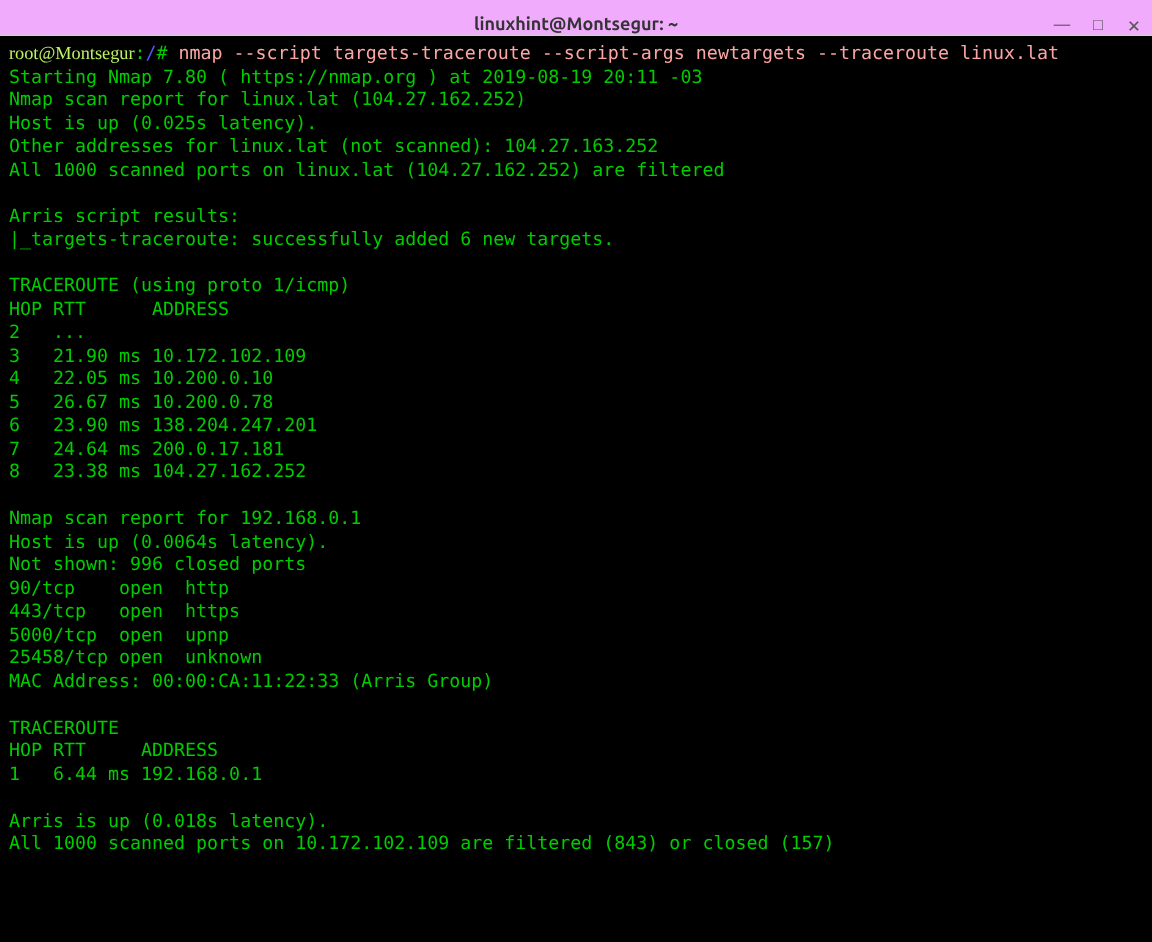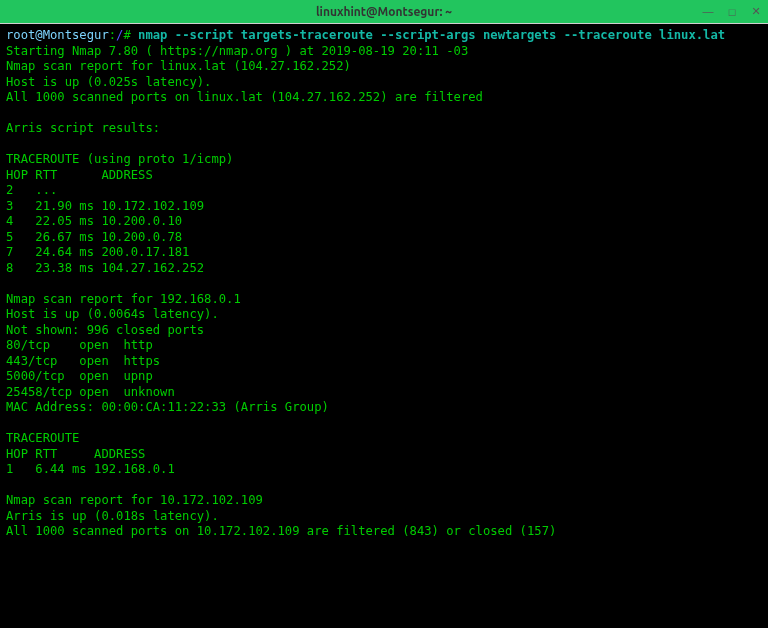--- a/index.html
+++ b/index.html
@@ -9,24 +9,24 @@
     }
     body {
       width: 768px;
       height: 628px;
       background: #f5f5f5;
       font-family: "DejaVu Sans Mono", "Liberation Mono", monospace;
       overflow: hidden;
     }
     .titlebar {
       height: 24px;
-      background: #22c55e;
+      background: #f0abfc;
       border-bottom: 1px solid #d0d0d0;
       display: flex;
-      align-items: center;
+      align-items: flex-end;
       justify-content: center;
       position: relative;
       font-family: -apple-system, "Segoe UI", "Ubuntu", sans-serif;
       font-size: 12px;
       color: #333;
     }
     .titlebar-title {
       font-weight: bold;
     }
     .titlebar-controls {
@@ -54,69 +54,71 @@
       overflow: hidden;
     }
     .line {
       color: #00cc00;
       font-size: 12.2px;
       line-height: 15.5px;
       white-space: pre;
       font-family: "DejaVu Sans Mono", "Liberation Mono", monospace;
     }
     .prompt-user {
-      color: #7dd3fc;
+      color: #bef264;
+      font-family: Liberation Serif, serif;
     }
     .prompt-path {
       color: #5555ff;
     }
     .cmd {
-      color: #14b8a6;
-      font-weight: bold;
+      color: #fca5a5;
     }
   </style>
 </head>
 <body>
 
 <div class="titlebar">
   <span class="titlebar-title">linuxhint@Montsegur: ~</span>
   <div class="titlebar-controls">
     <span class="titlebar-btn">—</span>
     <span class="titlebar-btn">□</span>
     <span class="titlebar-btn">✕</span>
   </div>
 </div>
 
 <div class="terminal">
   <div class="line"><span class="prompt-user">root@Montsegur</span><span>:</span><span class="prompt-path">/</span><span># </span><span class="cmd">nmap --script targets-traceroute --script-args newtargets --traceroute linux.lat</span></div>
   <div class="line">Starting Nmap 7.80 ( https://nmap.org ) at 2019-08-19 20:11 -03</div>
   <div class="line">Nmap scan report for linux.lat (104.27.162.252)</div>
   <div class="line">Host is up (0.025s latency).</div>
+  <div class="line">Other addresses for linux.lat (not scanned): 104.27.163.252</div>
   <div class="line">All 1000 scanned ports on linux.lat (104.27.162.252) are filtered</div>
   <div class="line"> </div>
   <div class="line">Arris script results:</div>
+  <div class="line">|_targets-traceroute: successfully added 6 new targets.</div>
   <div class="line"> </div>
   <div class="line">TRACEROUTE (using proto 1/icmp)</div>
   <div class="line">HOP RTT      ADDRESS</div>
   <div class="line">2   ...</div>
   <div class="line">3   21.90 ms 10.172.102.109</div>
   <div class="line">4   22.05 ms 10.200.0.10</div>
   <div class="line">5   26.67 ms 10.200.0.78</div>
+  <div class="line">6   23.90 ms 138.204.247.201</div>
   <div class="line">7   24.64 ms 200.0.17.181</div>
   <div class="line">8   23.38 ms 104.27.162.252</div>
   <div class="line"> </div>
   <div class="line">Nmap scan report for 192.168.0.1</div>
   <div class="line">Host is up (0.0064s latency).</div>
   <div class="line">Not shown: 996 closed ports</div>
-  <div class="line">80/tcp    open  http</div>
+  <div class="line">90/tcp    open  http</div>
   <div class="line">443/tcp   open  https</div>
   <div class="line">5000/tcp  open  upnp</div>
   <div class="line">25458/tcp open  unknown</div>
   <div class="line">MAC Address: 00:00:CA:11:22:33 (Arris Group)</div>
   <div class="line"> </div>
   <div class="line">TRACEROUTE</div>
   <div class="line">HOP RTT     ADDRESS</div>
   <div class="line">1   6.44 ms 192.168.0.1</div>
   <div class="line"> </div>
-  <div class="line">Nmap scan report for 10.172.102.109</div>
   <div class="line">Arris is up (0.018s latency).</div>
   <div class="line">All 1000 scanned ports on 10.172.102.109 are filtered (843) or closed (157)</div>
 </div>
 
 </body></html>

